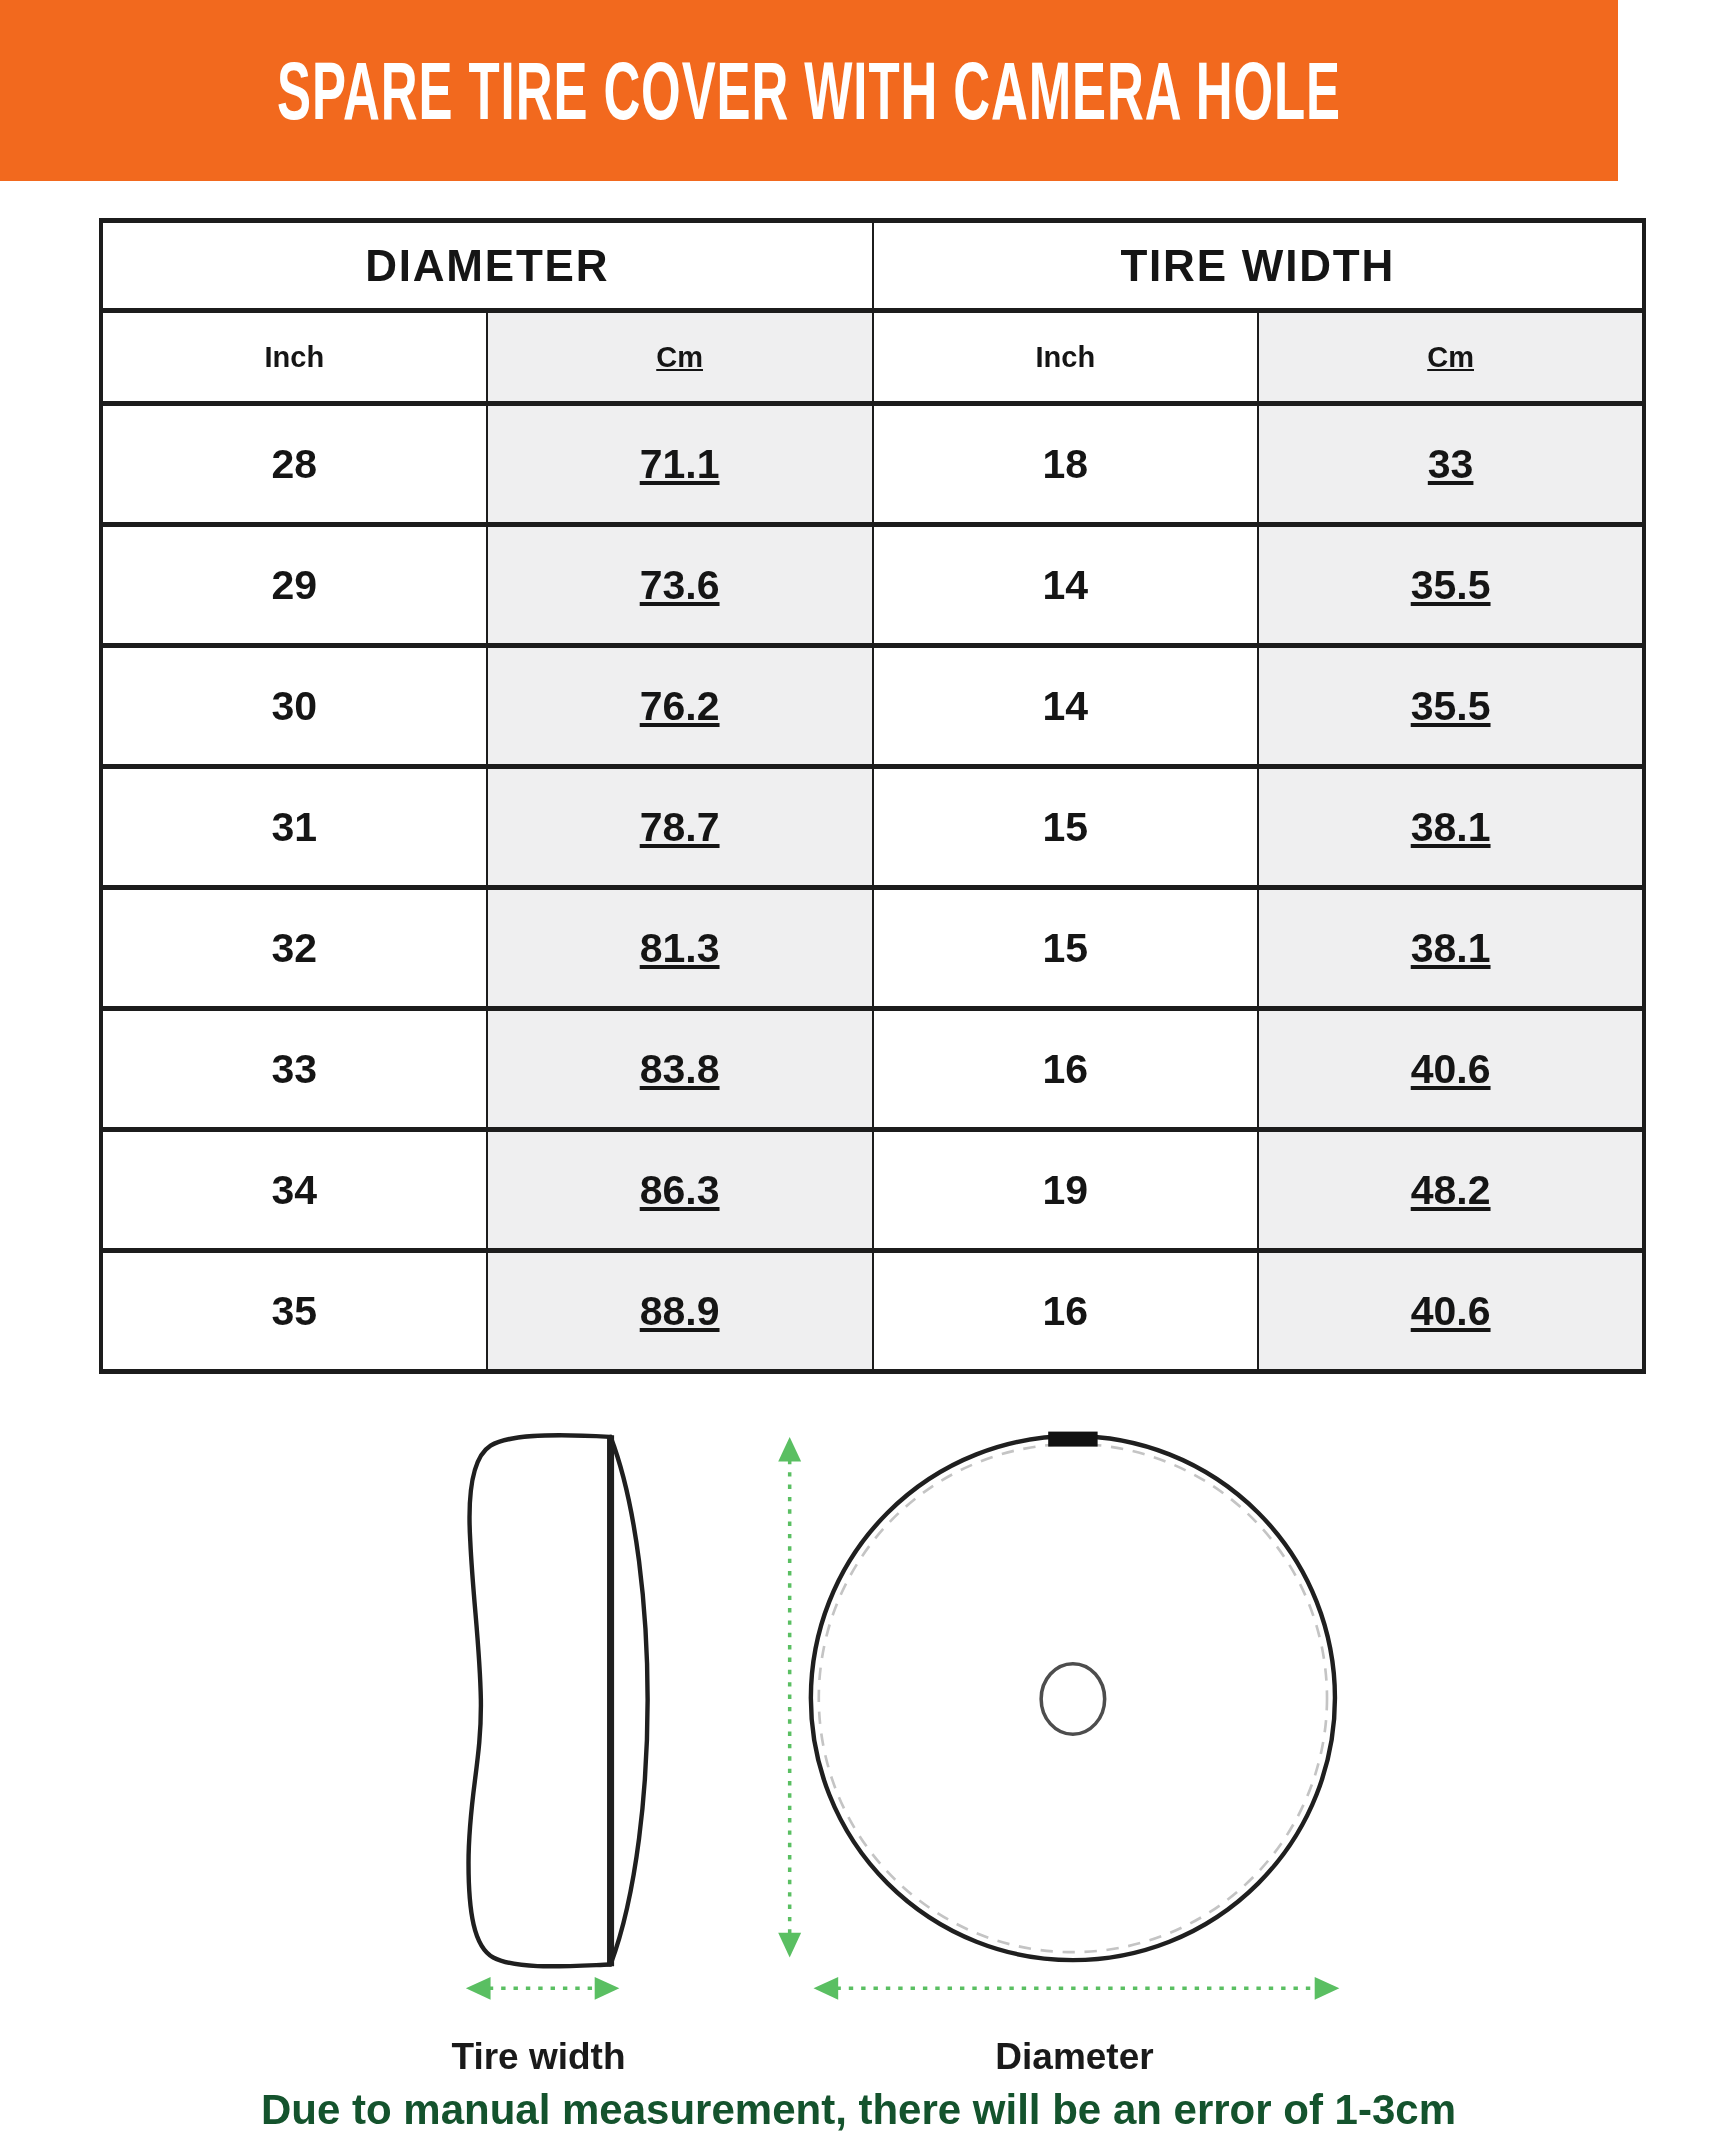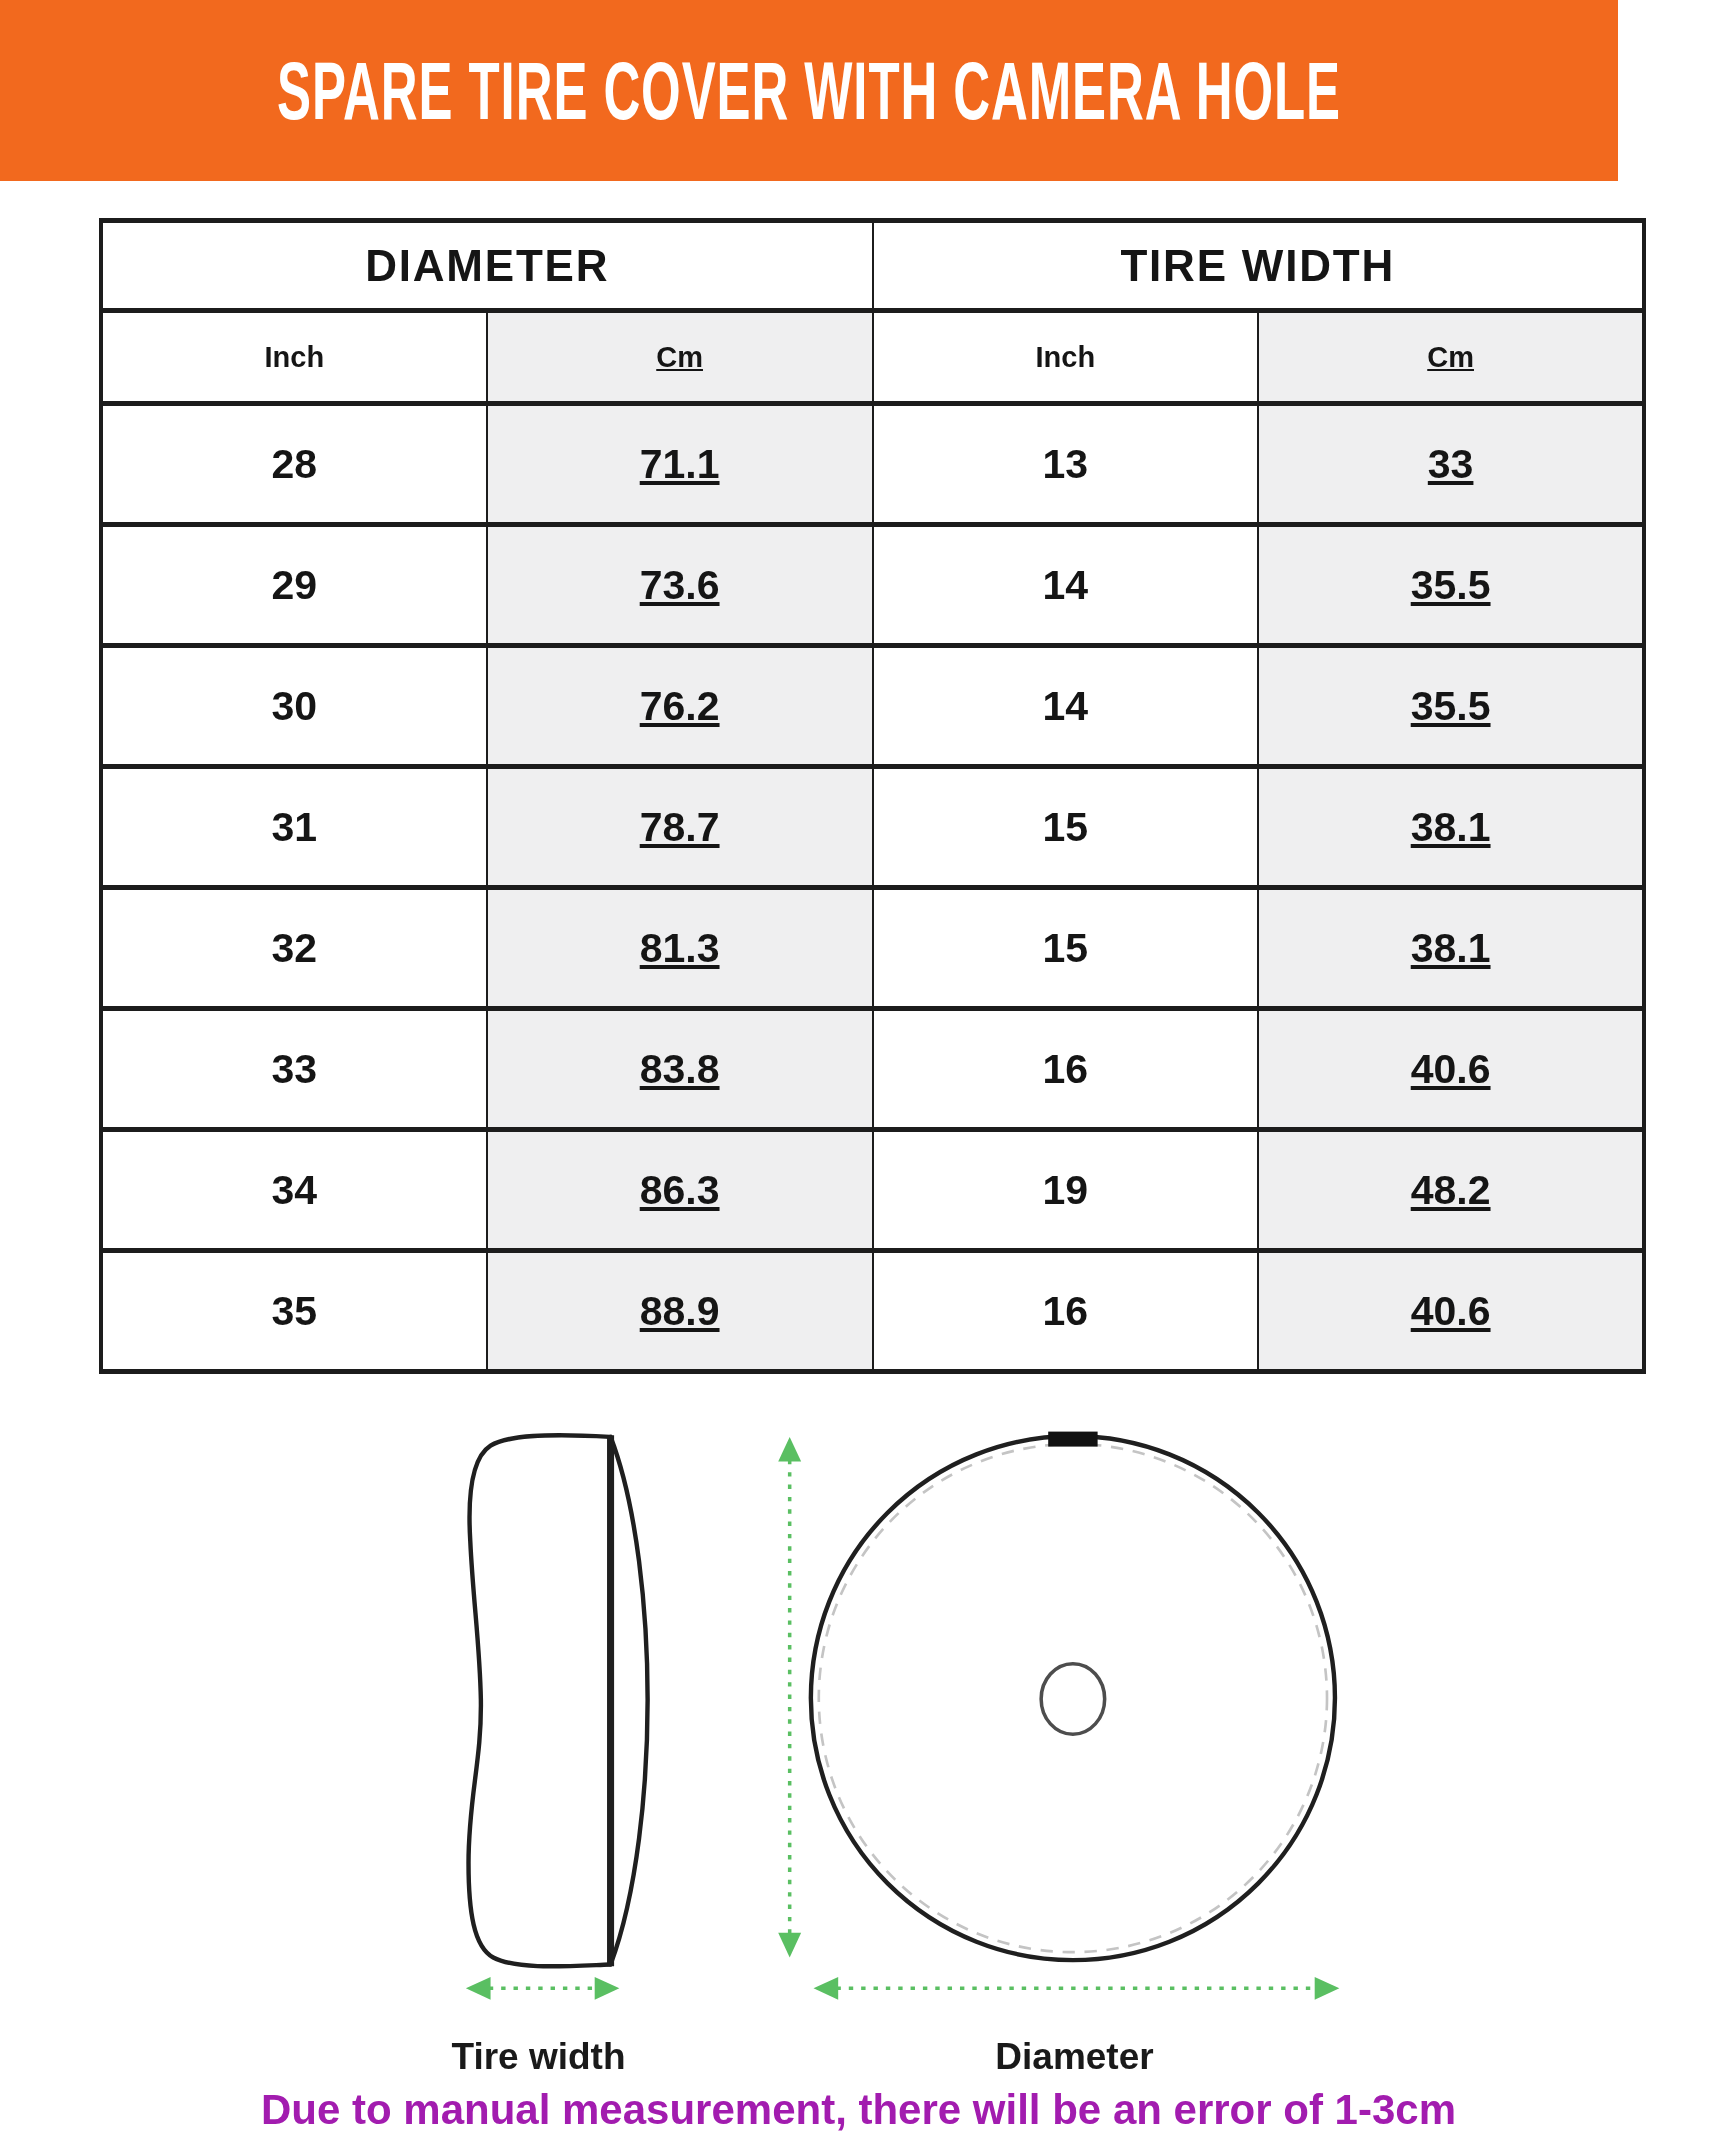--- a/index.html
+++ b/index.html
@@ -71,21 +71,21 @@
       <th>Inch</th>
       <th class="gray">Cm</th>
       <th>Inch</th>
       <th class="gray">Cm</th>
     </tr>
   </thead>
   <tbody>
       <tr>
         <td>28</td>
         <td class="gray">71.1</td>
-        <td>13</td>
+        <td>18</td>
         <td class="gray">33</td>
       </tr>
       <tr>
         <td>29</td>
         <td class="gray">73.6</td>
         <td>14</td>
         <td class="gray">35.5</td>
       </tr>
       <tr>
         <td>30</td>
@@ -155,14 +155,14 @@
 
     <line x1="554" y1="687" x2="676" y2="687" stroke-width="4" stroke-dasharray="5 9" stroke="#5abf62"></line>
     <polygon points="528,687 556,674 556,700" fill="#5abf62"></polygon>
     <polygon points="702,687 674,674 674,700" fill="#5abf62"></polygon>
   </g>
 </svg>
 
 <div class="diagram-label" id="label-tire-width">Tire width</div>
 <div class="diagram-label" id="label-diameter">Diameter</div>
 
-<div class="note" style="color: #a21caf;">Due to manual measurement, there will be an error of 1-3cm</div>
+<div class="note" style="color: #14532d;">Due to manual measurement, there will be an error of 1-3cm</div>
 
 
 </body></html>

